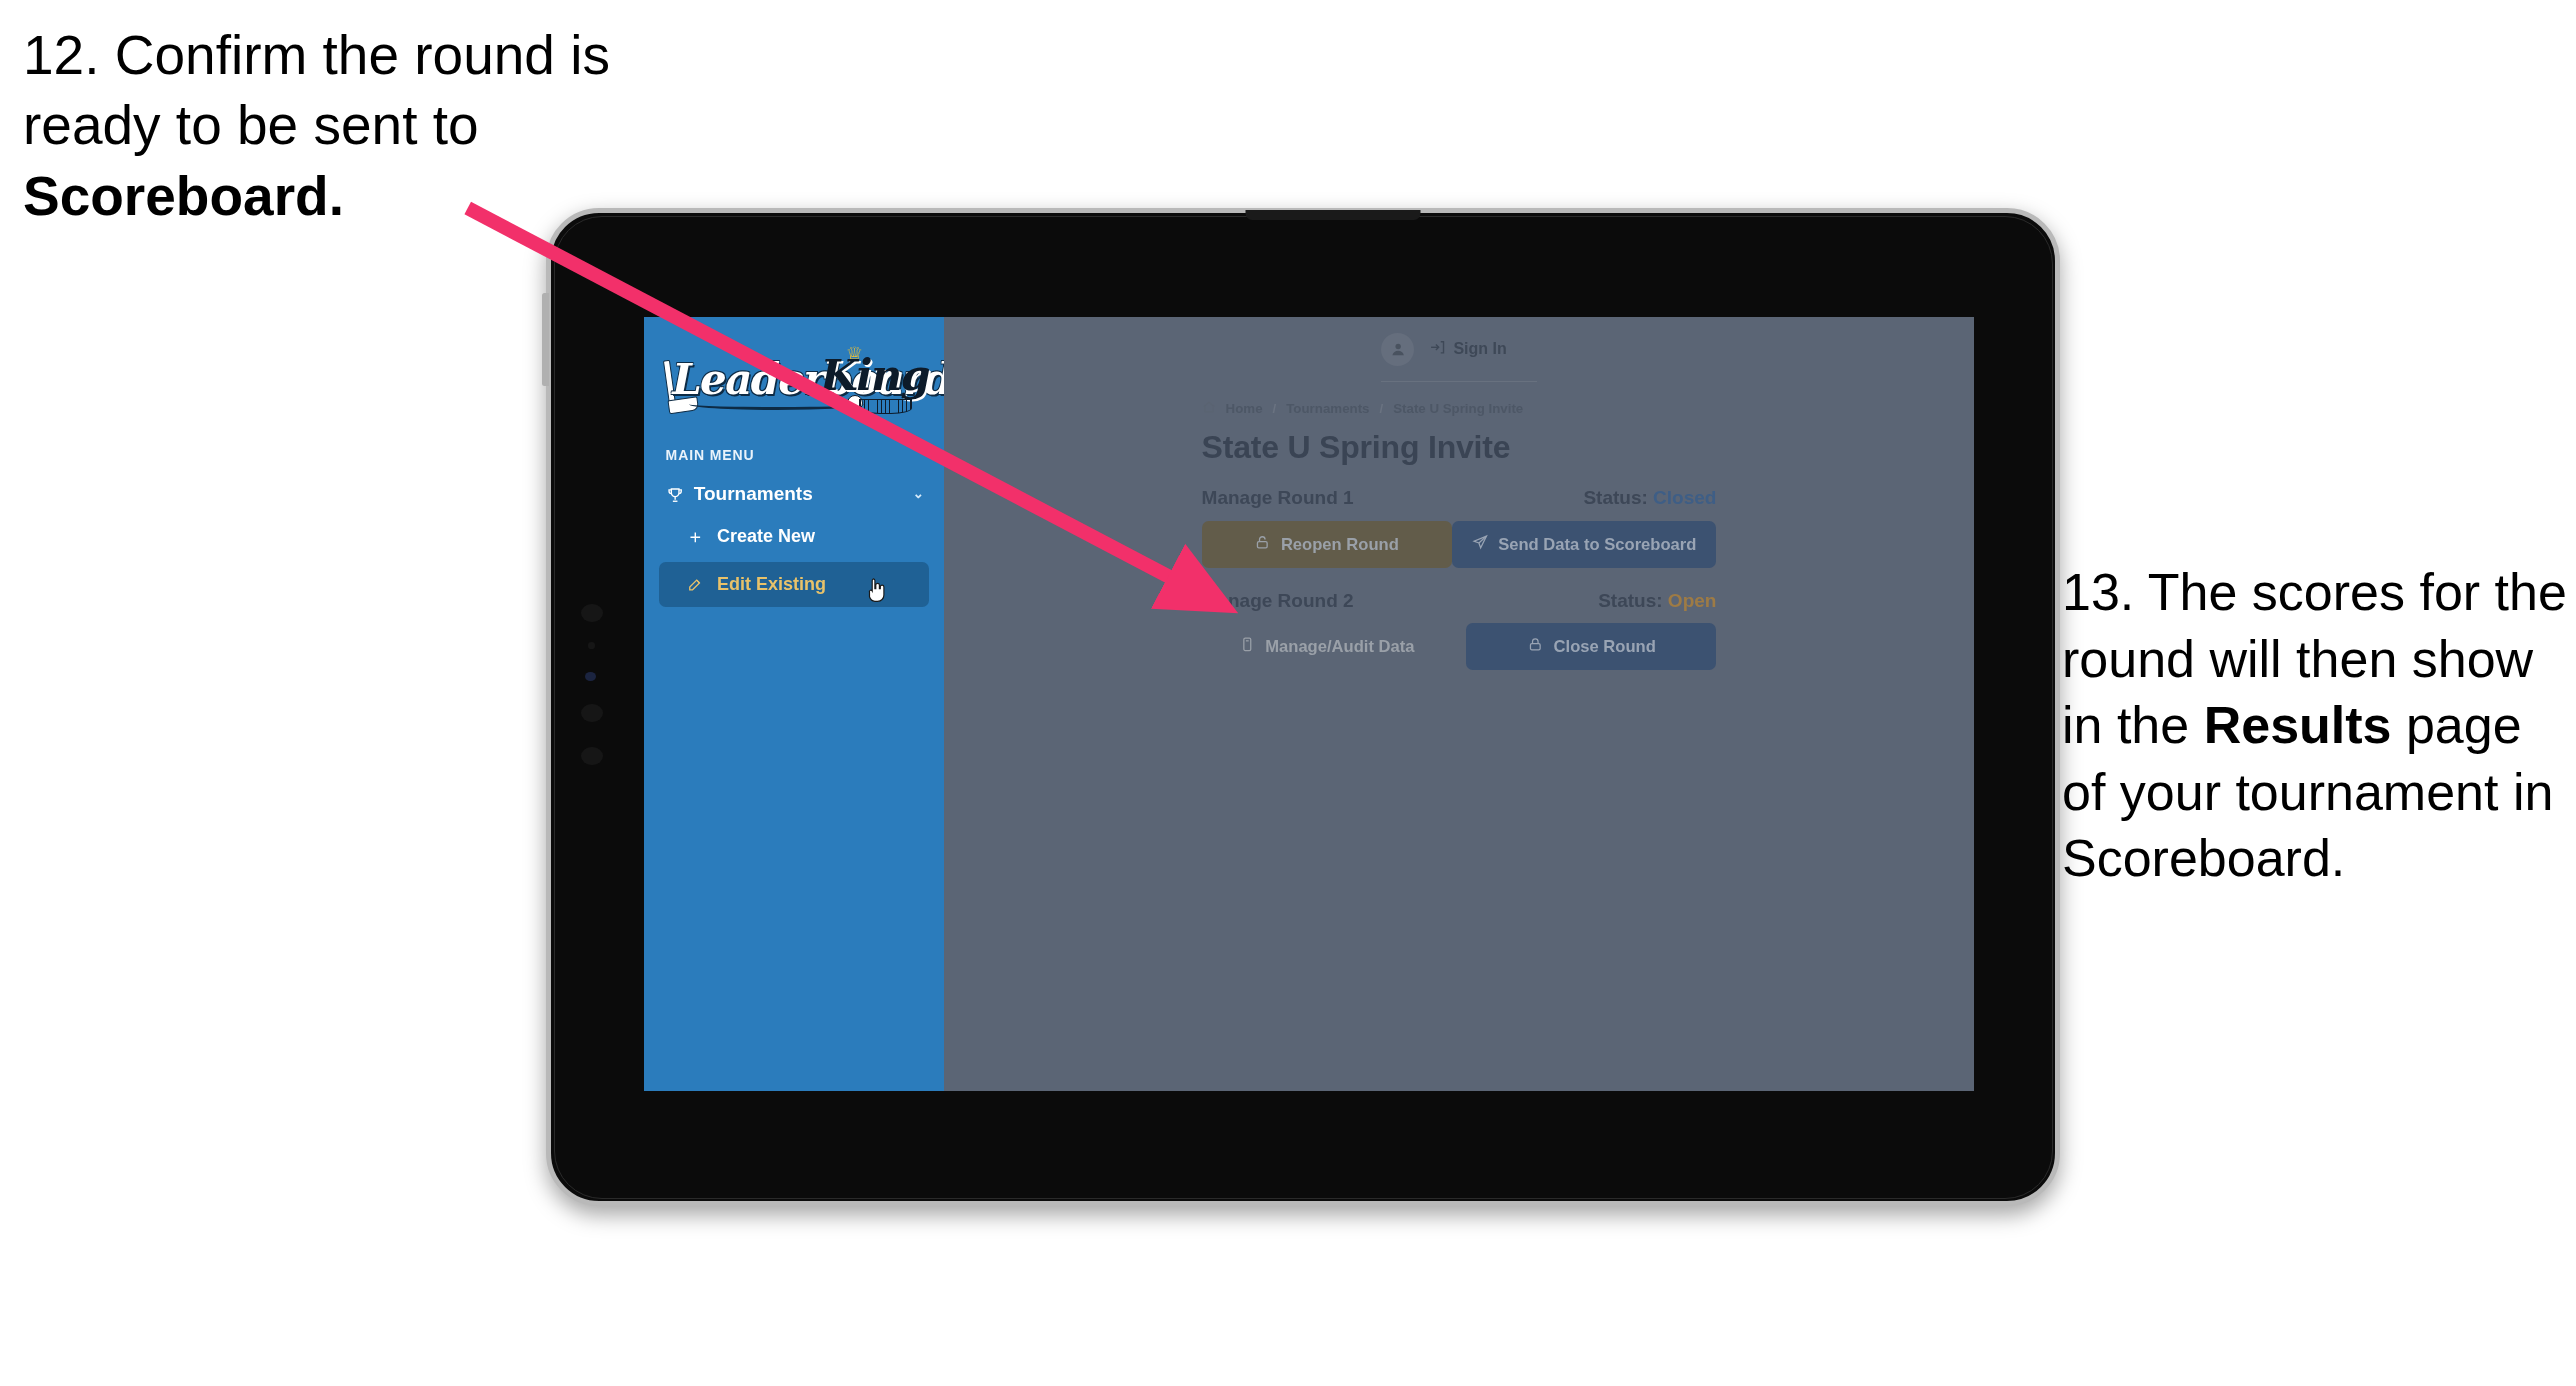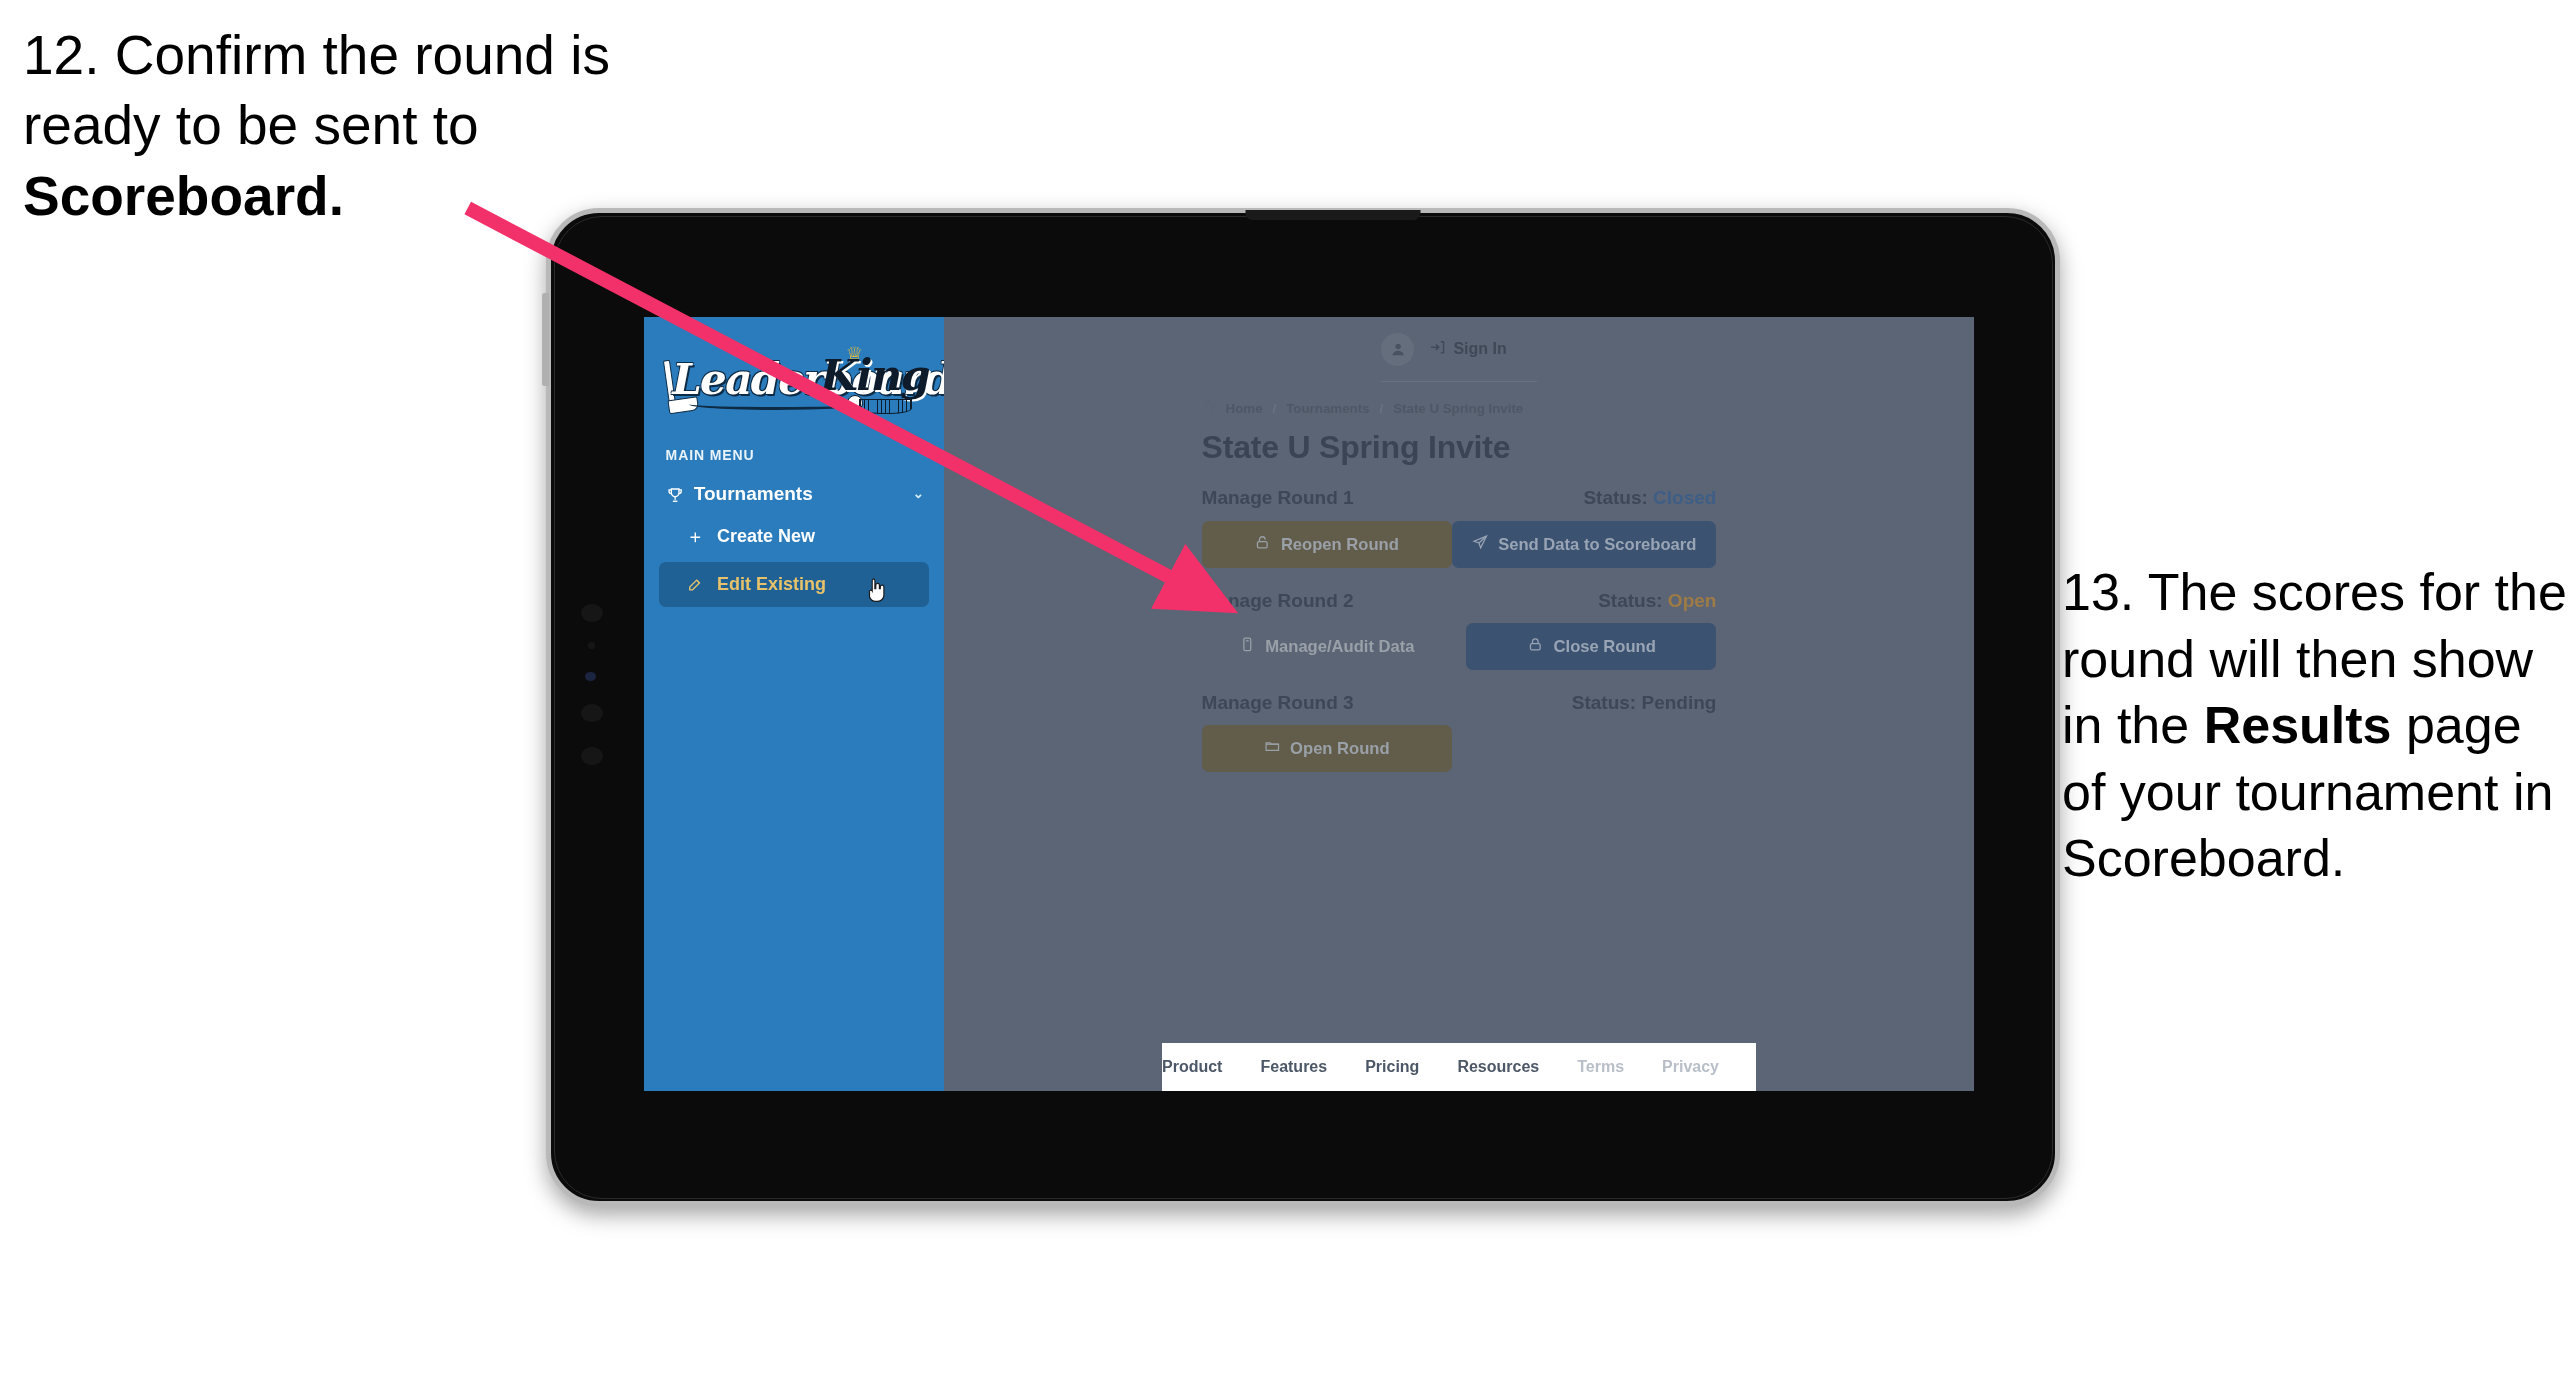--- a/index.html
+++ b/index.html
@@ -425,51 +425,23 @@
                   <svg viewBox="0 0 24 24" width="16.6" height="16.6" fill="none" stroke="#99a4b4" stroke-width="1.8">
                     <rect x="5" y="11" width="14" height="9" rx="2"></rect>
                       <path d="M8 11V8a4 4 0 0 1 8 0v3"></path>
                   </svg>
                 </span>
                 <span>Close Round</span>
               </button>
             </div>
           </div>
 
-          <div class="round-block">
-            <div class="round-head">
-              <div class="round-label">Manage Round 3</div>
-              <div class="round-status">
-                <span>Status:</span>
-                <span class="v-pending">Pending</span>
-              </div>
-            </div>
-            <div class="round-row">
-              <button class="btn btn-olive">
-                <span>
-                  <svg viewBox="0 0 24 24" width="16.6" height="16.6" fill="none" stroke="#9aa0a8" stroke-width="1.8">
-                    <path d="M3 7h6l2 2h10v9H3z"></path>
-                      <path d="M3 9h18"></path>
-                  </svg>
-                </span>
-                <span>Open Round</span>
-              </button>
-            </div>
-          </div>
-
-        </div>
-
-        <div id="footer">
-          <span class="foot-link">Product</span>
-          <span class="foot-link">Features</span>
-          <span class="foot-link">Pricing</span>
-          <span class="foot-link">Resources</span>
-          <span class="foot-link muted">Terms</span>
-          <span class="foot-link muted">Privacy</span>
-        </div>
+
+        </div>
+
       </div>
 
 
     </div>
   </div>
 
   <svg id="arrow-svg" viewBox="0 0 3096 1666">
     <defs>
       <marker id="ah" markerWidth="6" markerHeight="6" refX="3.2" refY="3" orient="auto">
         <path d="M0,0.4 L5.6,3 L0,5.6 Z" fill="#f2306a"></path>

